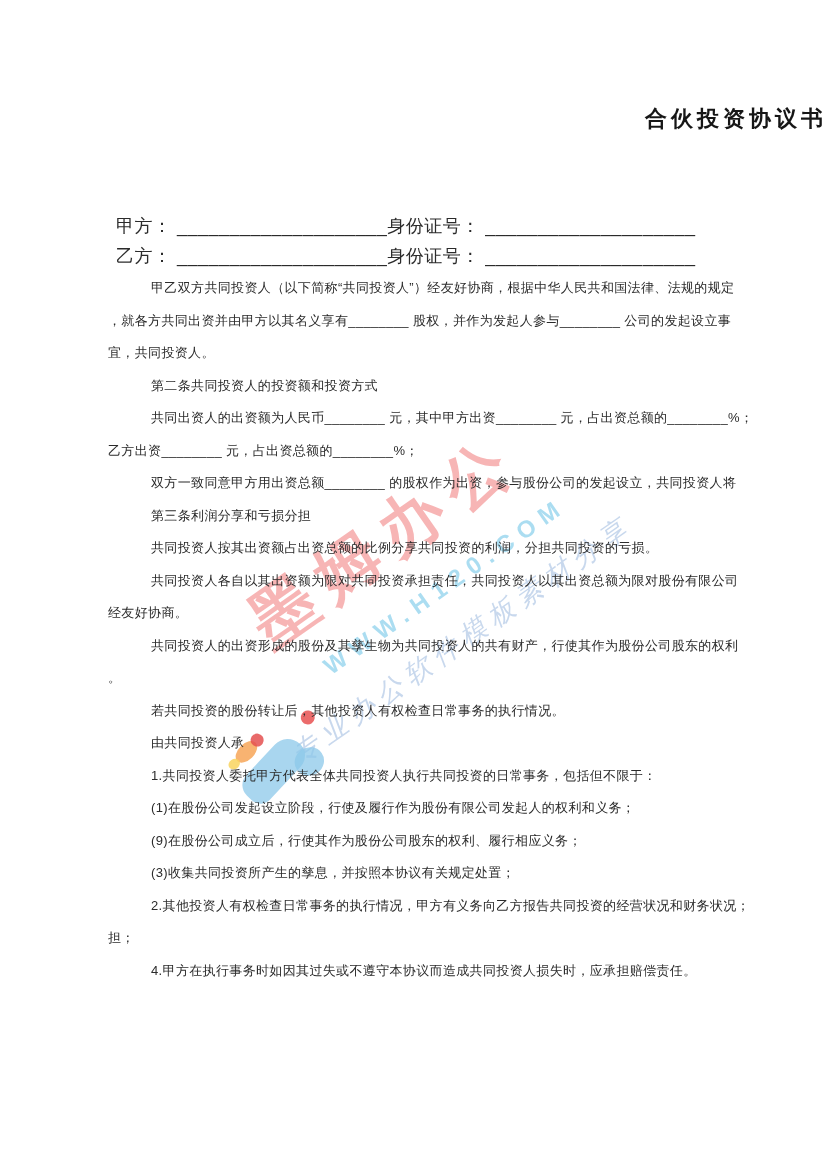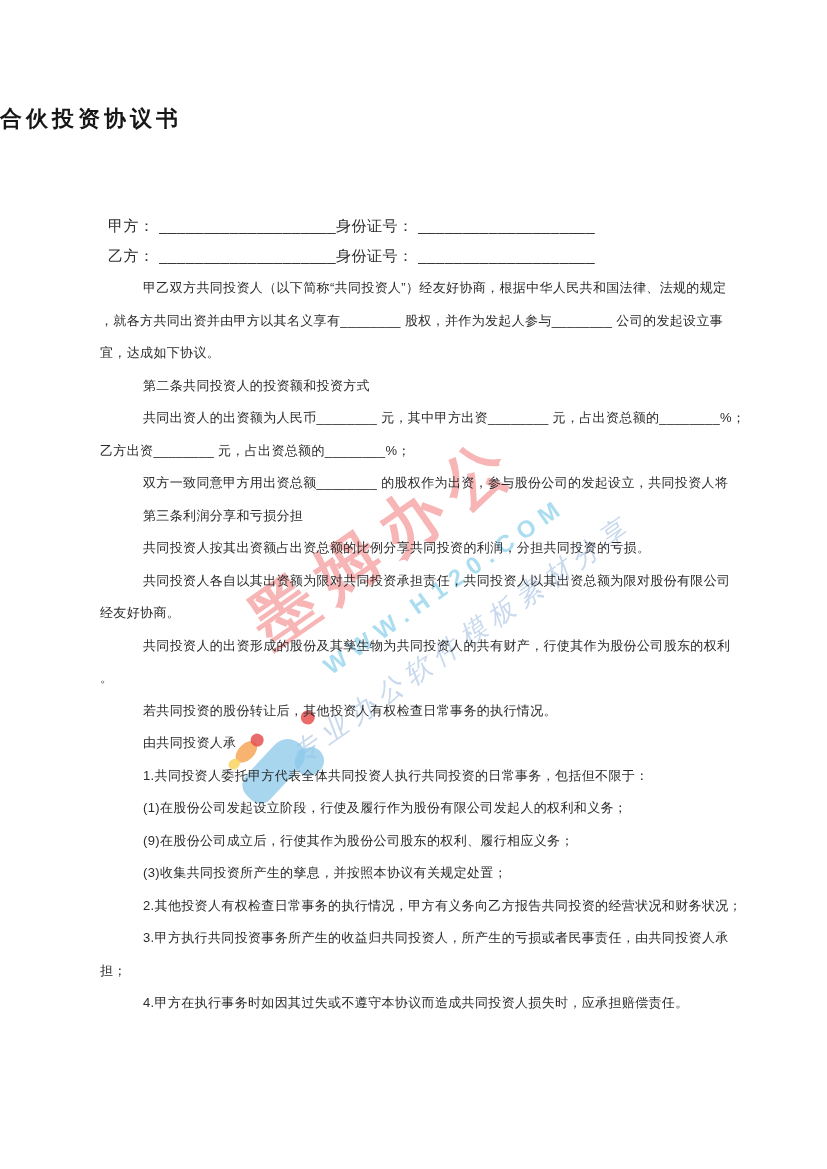--- a/index.html
+++ b/index.html
@@ -72,46 +72,47 @@
     border-radius:50%;
   }
   .wm-logo .dot-yellow{
     position:absolute;left:2px;top:8px;width:12px;height:10px;
     background:rgba(248,212,94,0.85);
     border-radius:50%;
   }
   
   .doc-title{
     position:absolute;left:0;top:104px;width:100%;
-    text-align:left;
+    text-align:right;
     font-size:22px;font-weight:bold;
     letter-spacing:4px;
     color:#161616;
     z-index:2;
   }
   .parties{
-    position:absolute;left:108px;top:211px;
+    position:absolute;left:116px;top:211px;
     z-index:2;
-    font-size:15px;
+    font-size:18px;
     letter-spacing:0.5px;
     text-align:center;
   }
   .party-line{
     height:30px;line-height:30px;
     white-space:pre;
   }
   .doc-body{
     position:absolute;left:100px;top:272px;width:640px;
     z-index:2;
     font-size:13px;
     letter-spacing:0.35px;
   }
   .line{
     height:32.5px;line-height:32.5px;
     white-space:pre;
+    margin-left:8px;
   }
   .para .line.first{padding-left:43px;}
 </style>
 </head>
 <body>
 
 <div class="page">
 
   <div class="watermark">
     <div class="wm-brand" style="color: rgba(240, 120, 120, 0.55);">墨姆办公</div>
@@ -131,21 +132,21 @@
 
   <div class="parties">
       <div class="party-line">甲方： ____________________身份证号： ____________________</div>
       <div class="party-line">乙方： ____________________身份证号： ____________________</div>
     </div>
 
   <div class="doc-body">
       <div class="para">
         <div class="line first">甲乙双方共同投资人（以下简称“共同投资人”）经友好协商，根据中华人民共和国法律、法规的规定</div>
         <div class="line">，就各方共同出资并由甲方以其名义享有________ 股权，并作为发起人参与________ 公司的发起设立事</div>
-        <div class="line">宜，达成如下协议。</div>
+        <div class="line">宜，共同投资人。</div>
       </div>
       <div class="para">
         <div class="line first">第二条共同投资人的投资额和投资方式</div>
       </div>
       <div class="para">
         <div class="line first">共同出资人的出资额为人民币________ 元，其中甲方出资________ 元，占出资总额的________%；</div>
         <div class="line">乙方出资________ 元，占出资总额的________%；</div>
       </div>
       <div class="para">
         <div class="line first">双方一致同意甲方用出资总额________ 的股权作为出资，参与股份公司的发起设立，共同投资人将</div>
@@ -179,21 +180,20 @@
       <div class="para">
         <div class="line first">(9)在股份公司成立后，行使其作为股份公司股东的权利、履行相应义务；</div>
       </div>
       <div class="para">
         <div class="line first">(3)收集共同投资所产生的孳息，并按照本协议有关规定处置；</div>
       </div>
       <div class="para">
         <div class="line first">2.其他投资人有权检查日常事务的执行情况，甲方有义务向乙方报告共同投资的经营状况和财务状况；</div>
       </div>
       <div class="para">
-        <div class="line first">3.甲方执行共同投资事务所产生的收益归共同投资人，所产生的亏损或者民事责任，由共同投资人承</div>
         <div class="line">担；</div>
       </div>
       <div class="para">
         <div class="line first">4.甲方在执行事务时如因其过失或不遵守本协议而造成共同投资人损失时，应承担赔偿责任。</div>
       </div>
     </div>
 
 </div>
 
 </body></html>

